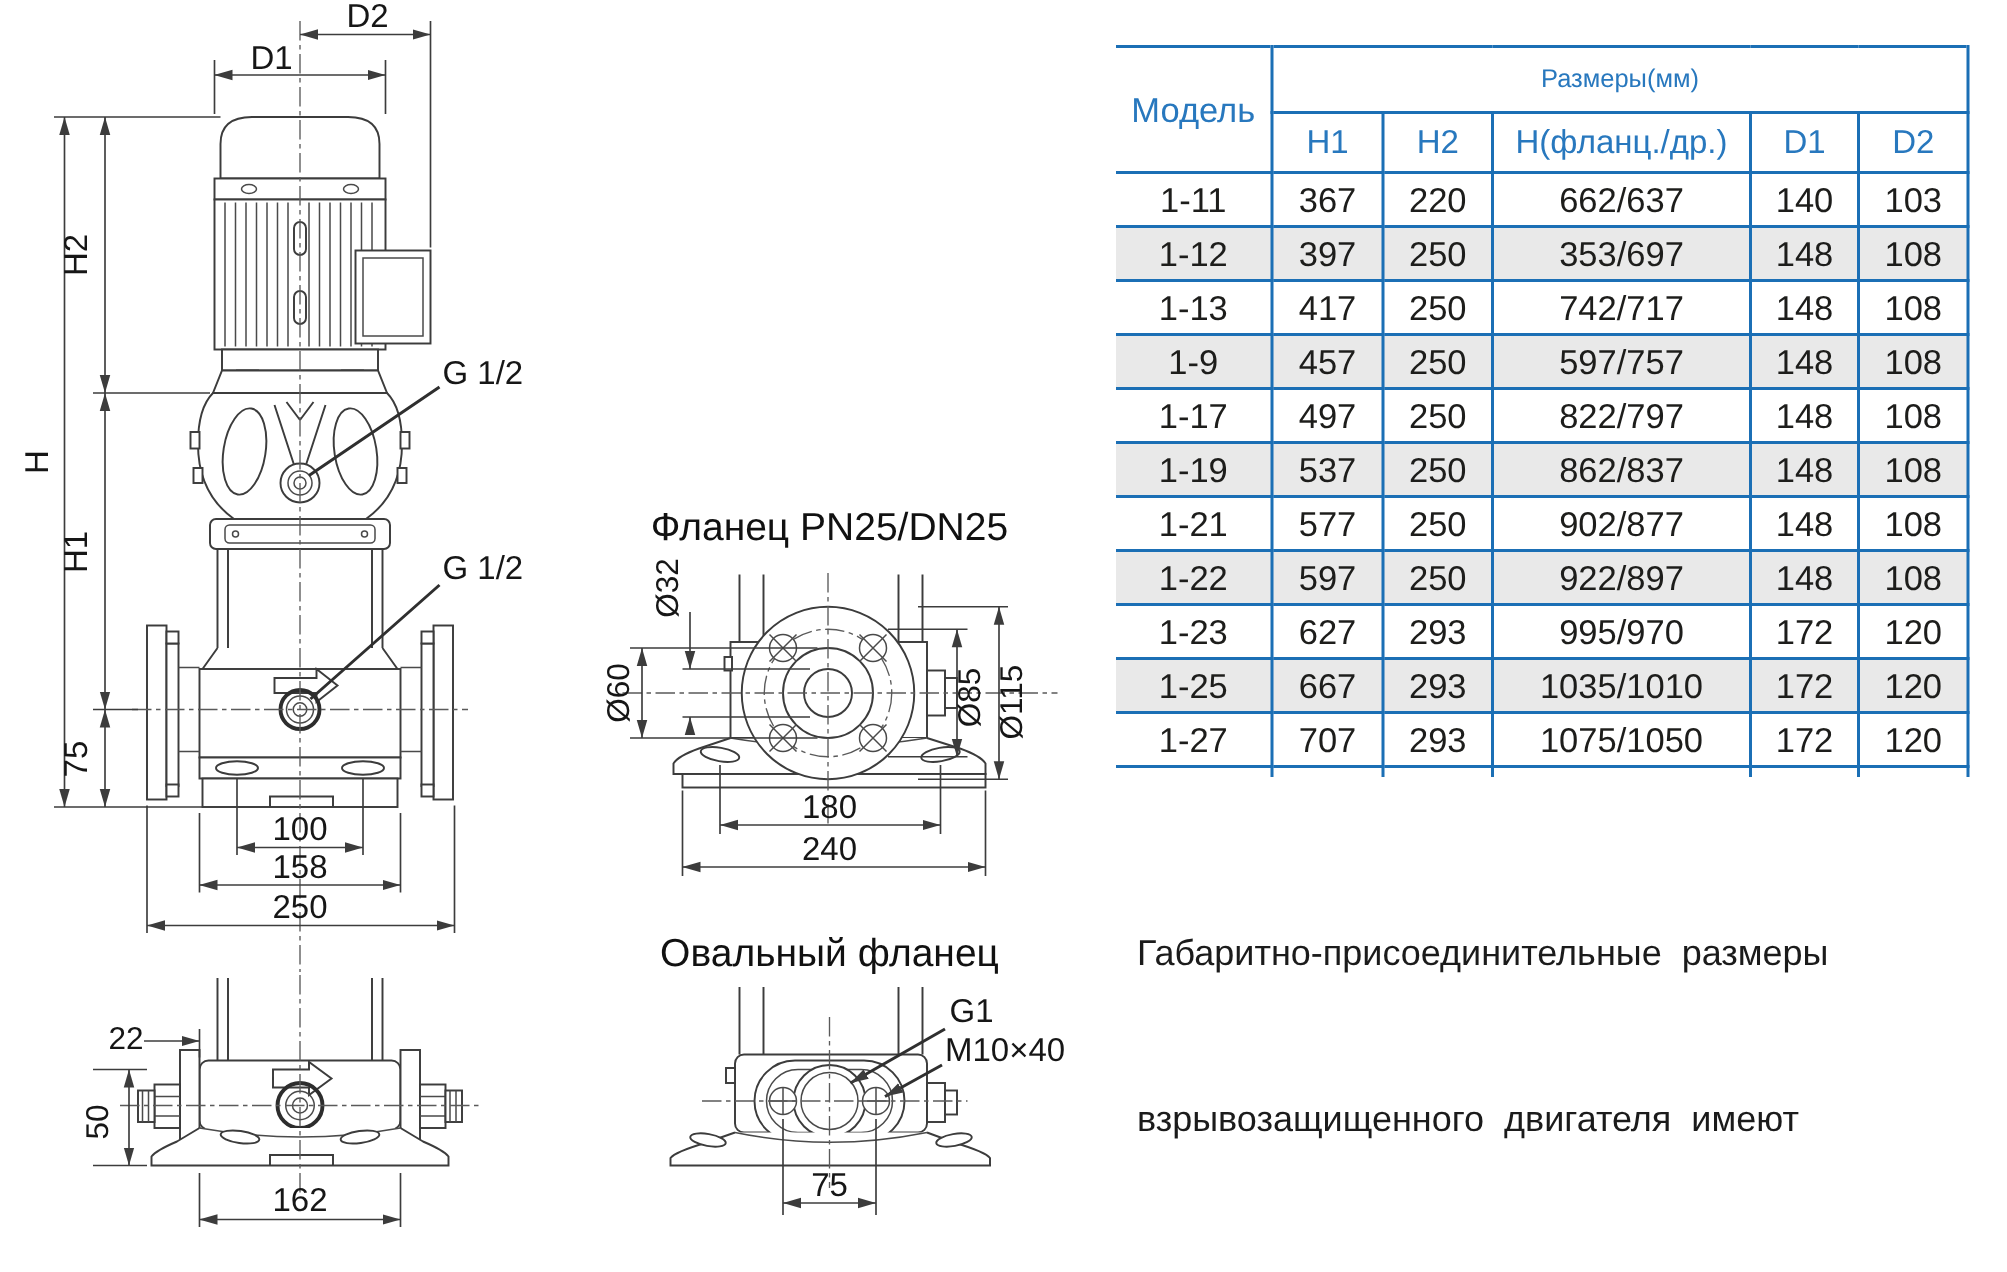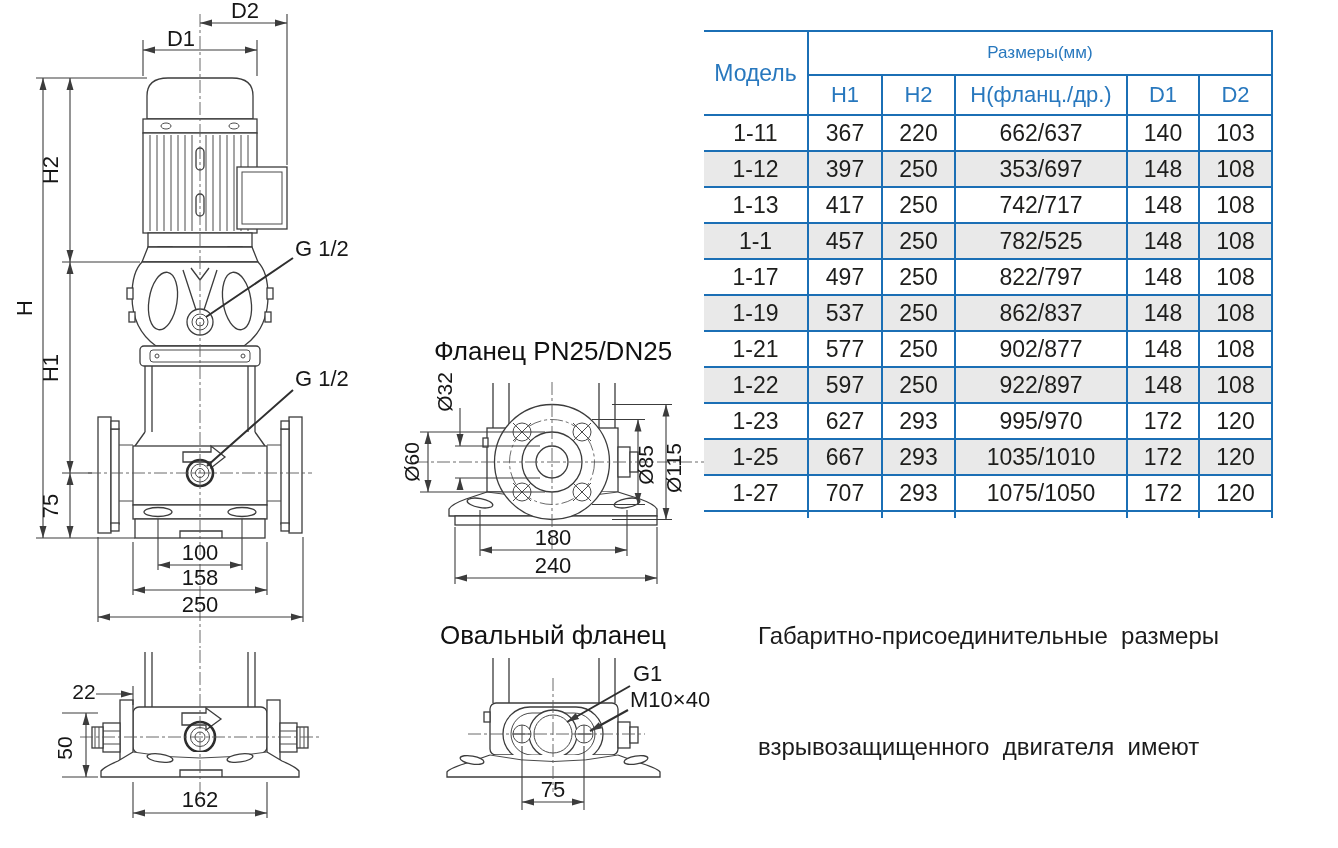--- a/index.html
+++ b/index.html
@@ -11,21 +11,21 @@
   svg .thin{fill:none;stroke:#4a4a4a;stroke-width:1;}
   svg .bold{fill:none;stroke:#2d2d2d;stroke-width:2.6;}
   svg .cl{fill:none;stroke:#5a5a5a;stroke-width:0.9;stroke-dasharray:13 3 3 3;}
   svg .dl{fill:none;stroke:#3c3c3c;stroke-width:1.1;}
   svg .ldr{fill:none;stroke:#2f2f2f;stroke-width:2;}
   svg text{fill:#161616;font-family:"Liberation Sans",sans-serif;}
   svg .dim{font-size:22px;}
   svg .dimS{font-size:21px;}
   svg .ttl{font-size:26px;fill:#111;}
   
-  .spec-table{position:absolute;left:704px;top:30px;border-collapse:collapse;table-layout:fixed;}
+  .spec-table{position:absolute;left:744px;top:30px;border-collapse:collapse;table-layout:fixed;}
   .spec-table th,.spec-table td{border-right:2px solid #1b6fb5;border-bottom:2px solid #1b6fb5;
       text-align:center;vertical-align:middle;padding:0;white-space:nowrap;}
   .spec-table{border-top:2px solid #1b6fb5;}
   .spec-table th{color:#2878be;font-weight:normal;font-size:17px;}
   .spec-table td{color:#1d1d1b;font-size:23px;}
   .spec-table .r1{height:44px;}
   .spec-table .r2 th{height:38px;font-size:22px;}
   .spec-table tbody td{height:34px;}
   .spec-table tbody tr.shaded td{background:#e9e9e9;}
   .spec-table tr.stub td{height:6px;border-bottom:none;background:#fff;}
@@ -307,24 +307,24 @@
         </tr>
         <tr>
           <td>1-13</td>
           <td>417</td>
           <td>250</td>
           <td>742/717</td>
           <td>148</td>
           <td>108</td>
         </tr>
         <tr class="shaded">
-          <td>1-1</td>
+          <td>1-9</td>
           <td>457</td>
           <td>250</td>
-          <td>782/525</td>
+          <td>597/757</td>
           <td>148</td>
           <td>108</td>
         </tr>
         <tr>
           <td>1-17</td>
           <td>497</td>
           <td>250</td>
           <td>822/797</td>
           <td>148</td>
           <td>108</td>

